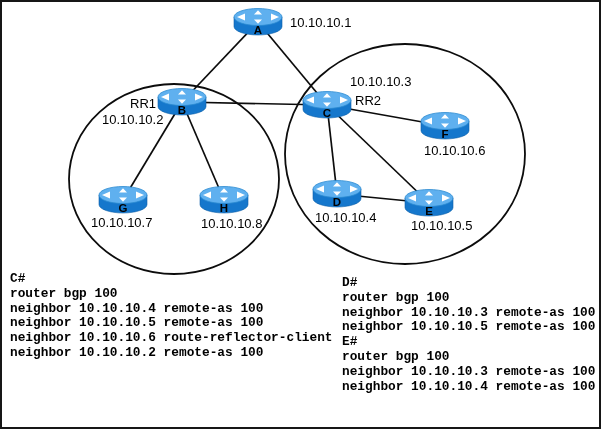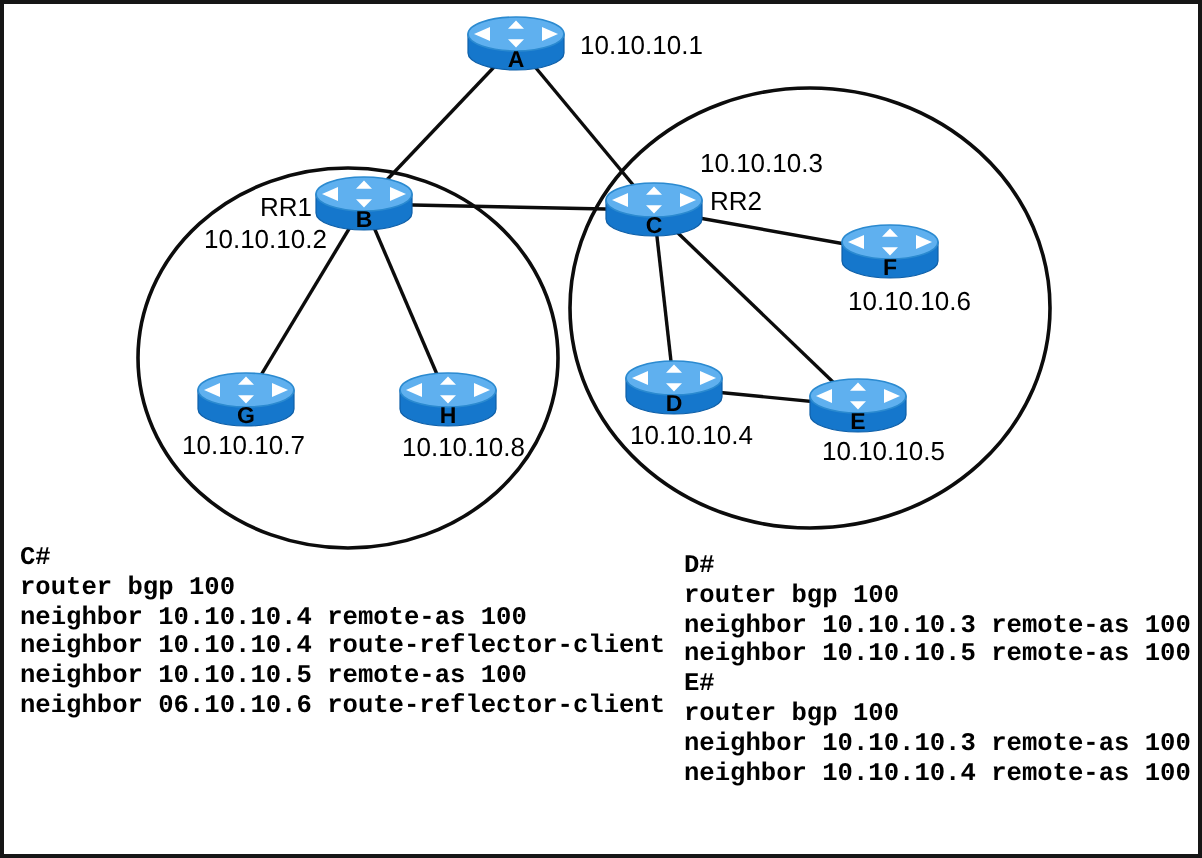--- a/index.html
+++ b/index.html
@@ -93,23 +93,23 @@
       <text class="ip-label" x="422" y="153">10.10.10.6</text>
       <text class="ip-label" x="89" y="225">10.10.10.7</text>
       <text class="ip-label" x="199" y="226">10.10.10.8</text>
     </g>
   </svg>
 
   <div class="config config-left">
     <div>C#</div>
     <div>router bgp 100</div>
     <div>neighbor 10.10.10.4 remote-as 100</div>
-    <div>neighbor 10.10.10.4 route-reflector-client</div>
     <div>neighbor 10.10.10.5 remote-as 100</div>
-    <div>neighbor 06.10.10.6 route-reflector-client</div>
+    <div>neighbor 10.10.10.6 route-reflector-client</div>
+    <div>neighbor 10.10.10.2 remote-as 100</div>
   </div>
 
   <div class="config config-right">
     <div>D#</div>
     <div>router bgp 100</div>
     <div>neighbor 10.10.10.3 remote-as 100</div>
     <div>neighbor 10.10.10.5 remote-as 100</div>
     <div>E#</div>
     <div>router bgp 100</div>
     <div>neighbor 10.10.10.3 remote-as 100</div>

